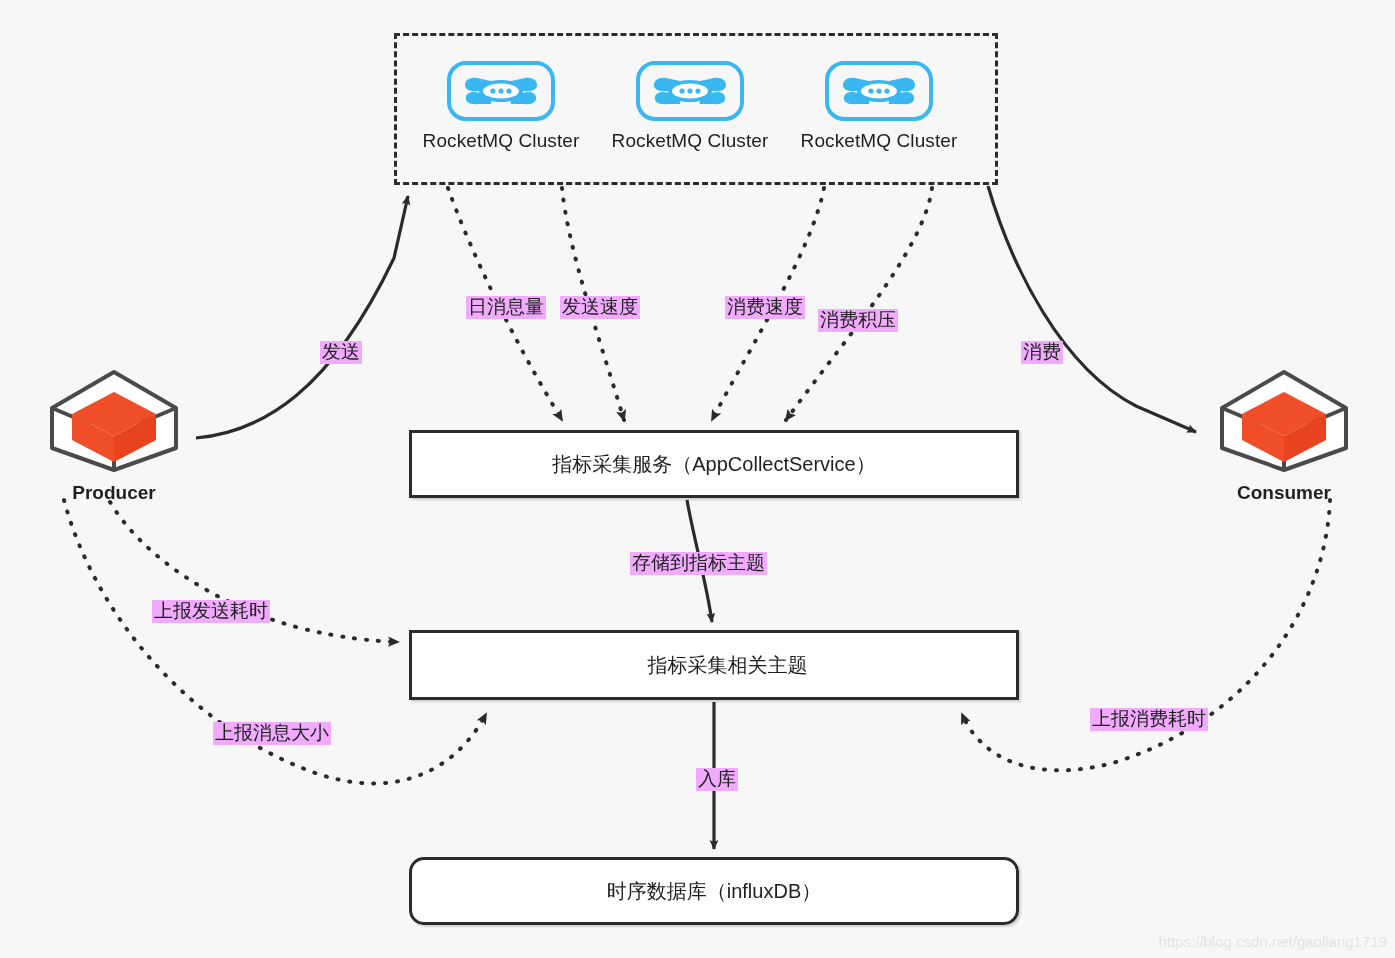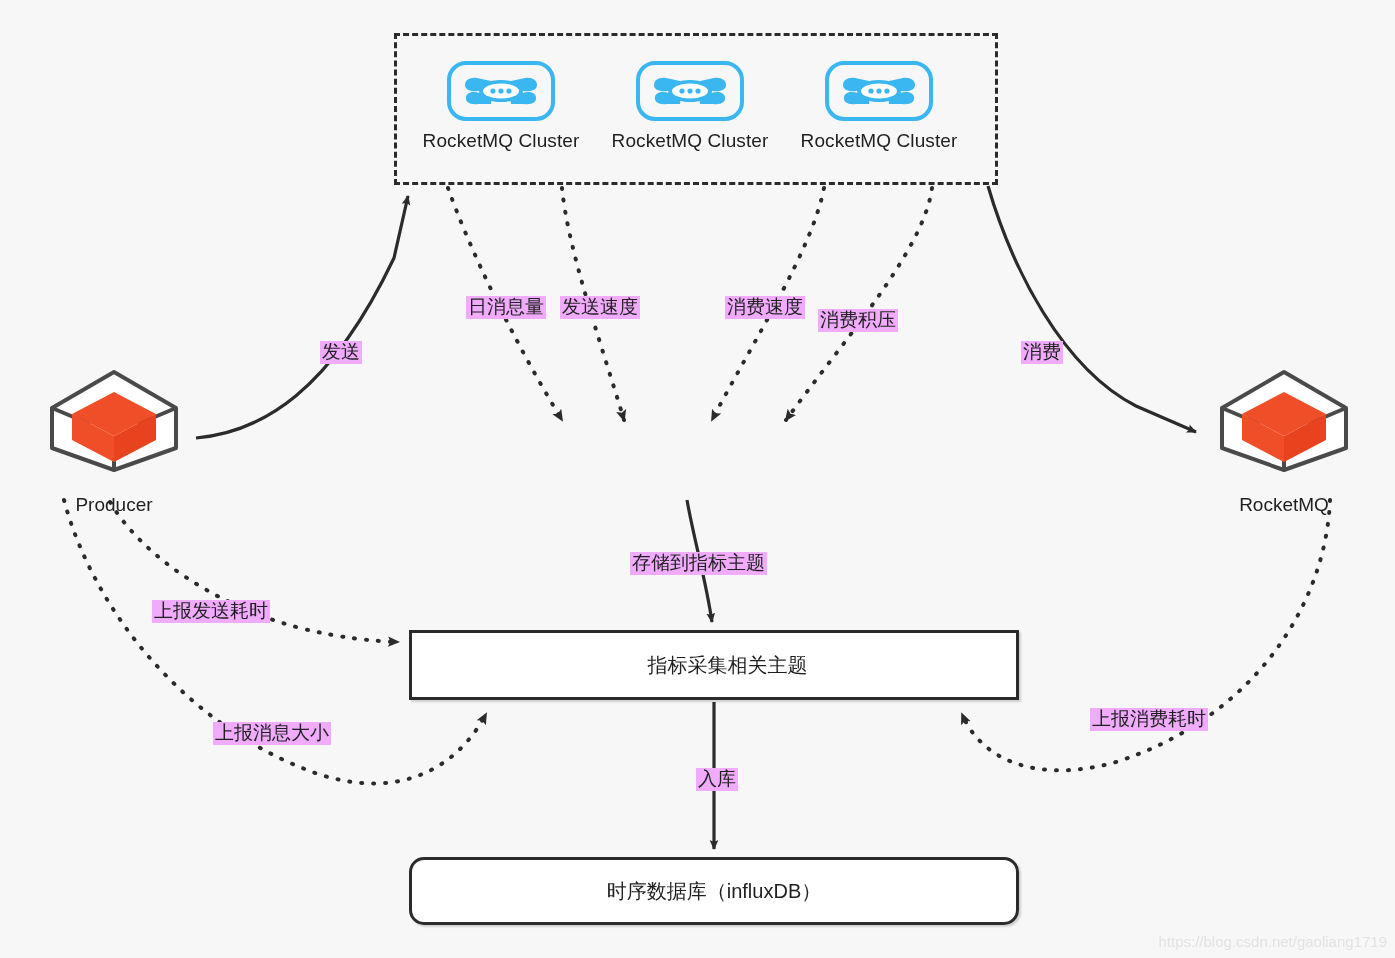--- a/index.html
+++ b/index.html
@@ -88,23 +88,23 @@
   }
   #endpoint-producer { left: 26px; top: 366px; }
   #endpoint-consumer { left: 1196px; top: 366px; }
   .endpoint-icon {
     width: 136px;
     height: 110px;
     display: block;
     margin: 0 auto;
   }
   .endpoint-label {
-    margin-top: 18px;
+    margin-top: 6px;
     font-size: 19px;
-    font-weight: normal;
+    font-weight: bold;
     color: #1f1f1f;
     white-space: nowrap;
   }
 
   
   .edge-label {
     position: absolute;
     font-size: 19px;
     color: #1f1f1f;
     background: #f0abfc;
@@ -225,23 +225,26 @@
   <div class="endpoint" id="endpoint-consumer">
     <svg class="endpoint-icon" viewBox="0 0 136 110" xmlns="http://www.w3.org/2000/svg">
       <path d="M68,6 L130,42 L130,82 L68,104 L6,82 L6,42 Z" fill="#ffffff" stroke="#4a4a4a" stroke-width="4" stroke-linejoin="round"></path>
       <path d="M6,42 L44,58" fill="none" stroke="#4a4a4a" stroke-width="4"></path>
       <path d="M130,42 L92,58" fill="none" stroke="#4a4a4a" stroke-width="4"></path>
       <path d="M68,104 L68,76" fill="none" stroke="#4a4a4a" stroke-width="4"></path>
       <path d="M68,26 L110,48 L68,70 L26,48 Z" fill="#f04e28"></path>
       <path d="M26,48 L26,74 L68,96 L68,70 Z" fill="#f04e28"></path>
       <path d="M110,48 L110,74 L68,96 L68,70 Z" fill="#e8431f"></path>
     </svg>
-    <div class="endpoint-label">RocketMQ</div>
-  </div>
-
+    <div class="endpoint-label">Consumer</div>
+  </div>
+
+  <div class="proc-box" id="box-collect">
+    <span class="proc-text">指标采集服务（AppCollectService）</span>
+  </div>
 
   <div class="proc-box" id="box-topic">
     <span class="proc-text">指标采集相关主题</span>
   </div>
 
   <div class="proc-box" id="box-influx">
     <span class="proc-text">时序数据库（influxDB）</span>
   </div>
 
   <div class="edge-label" style="left:320px; top:341px;">发送</div>

